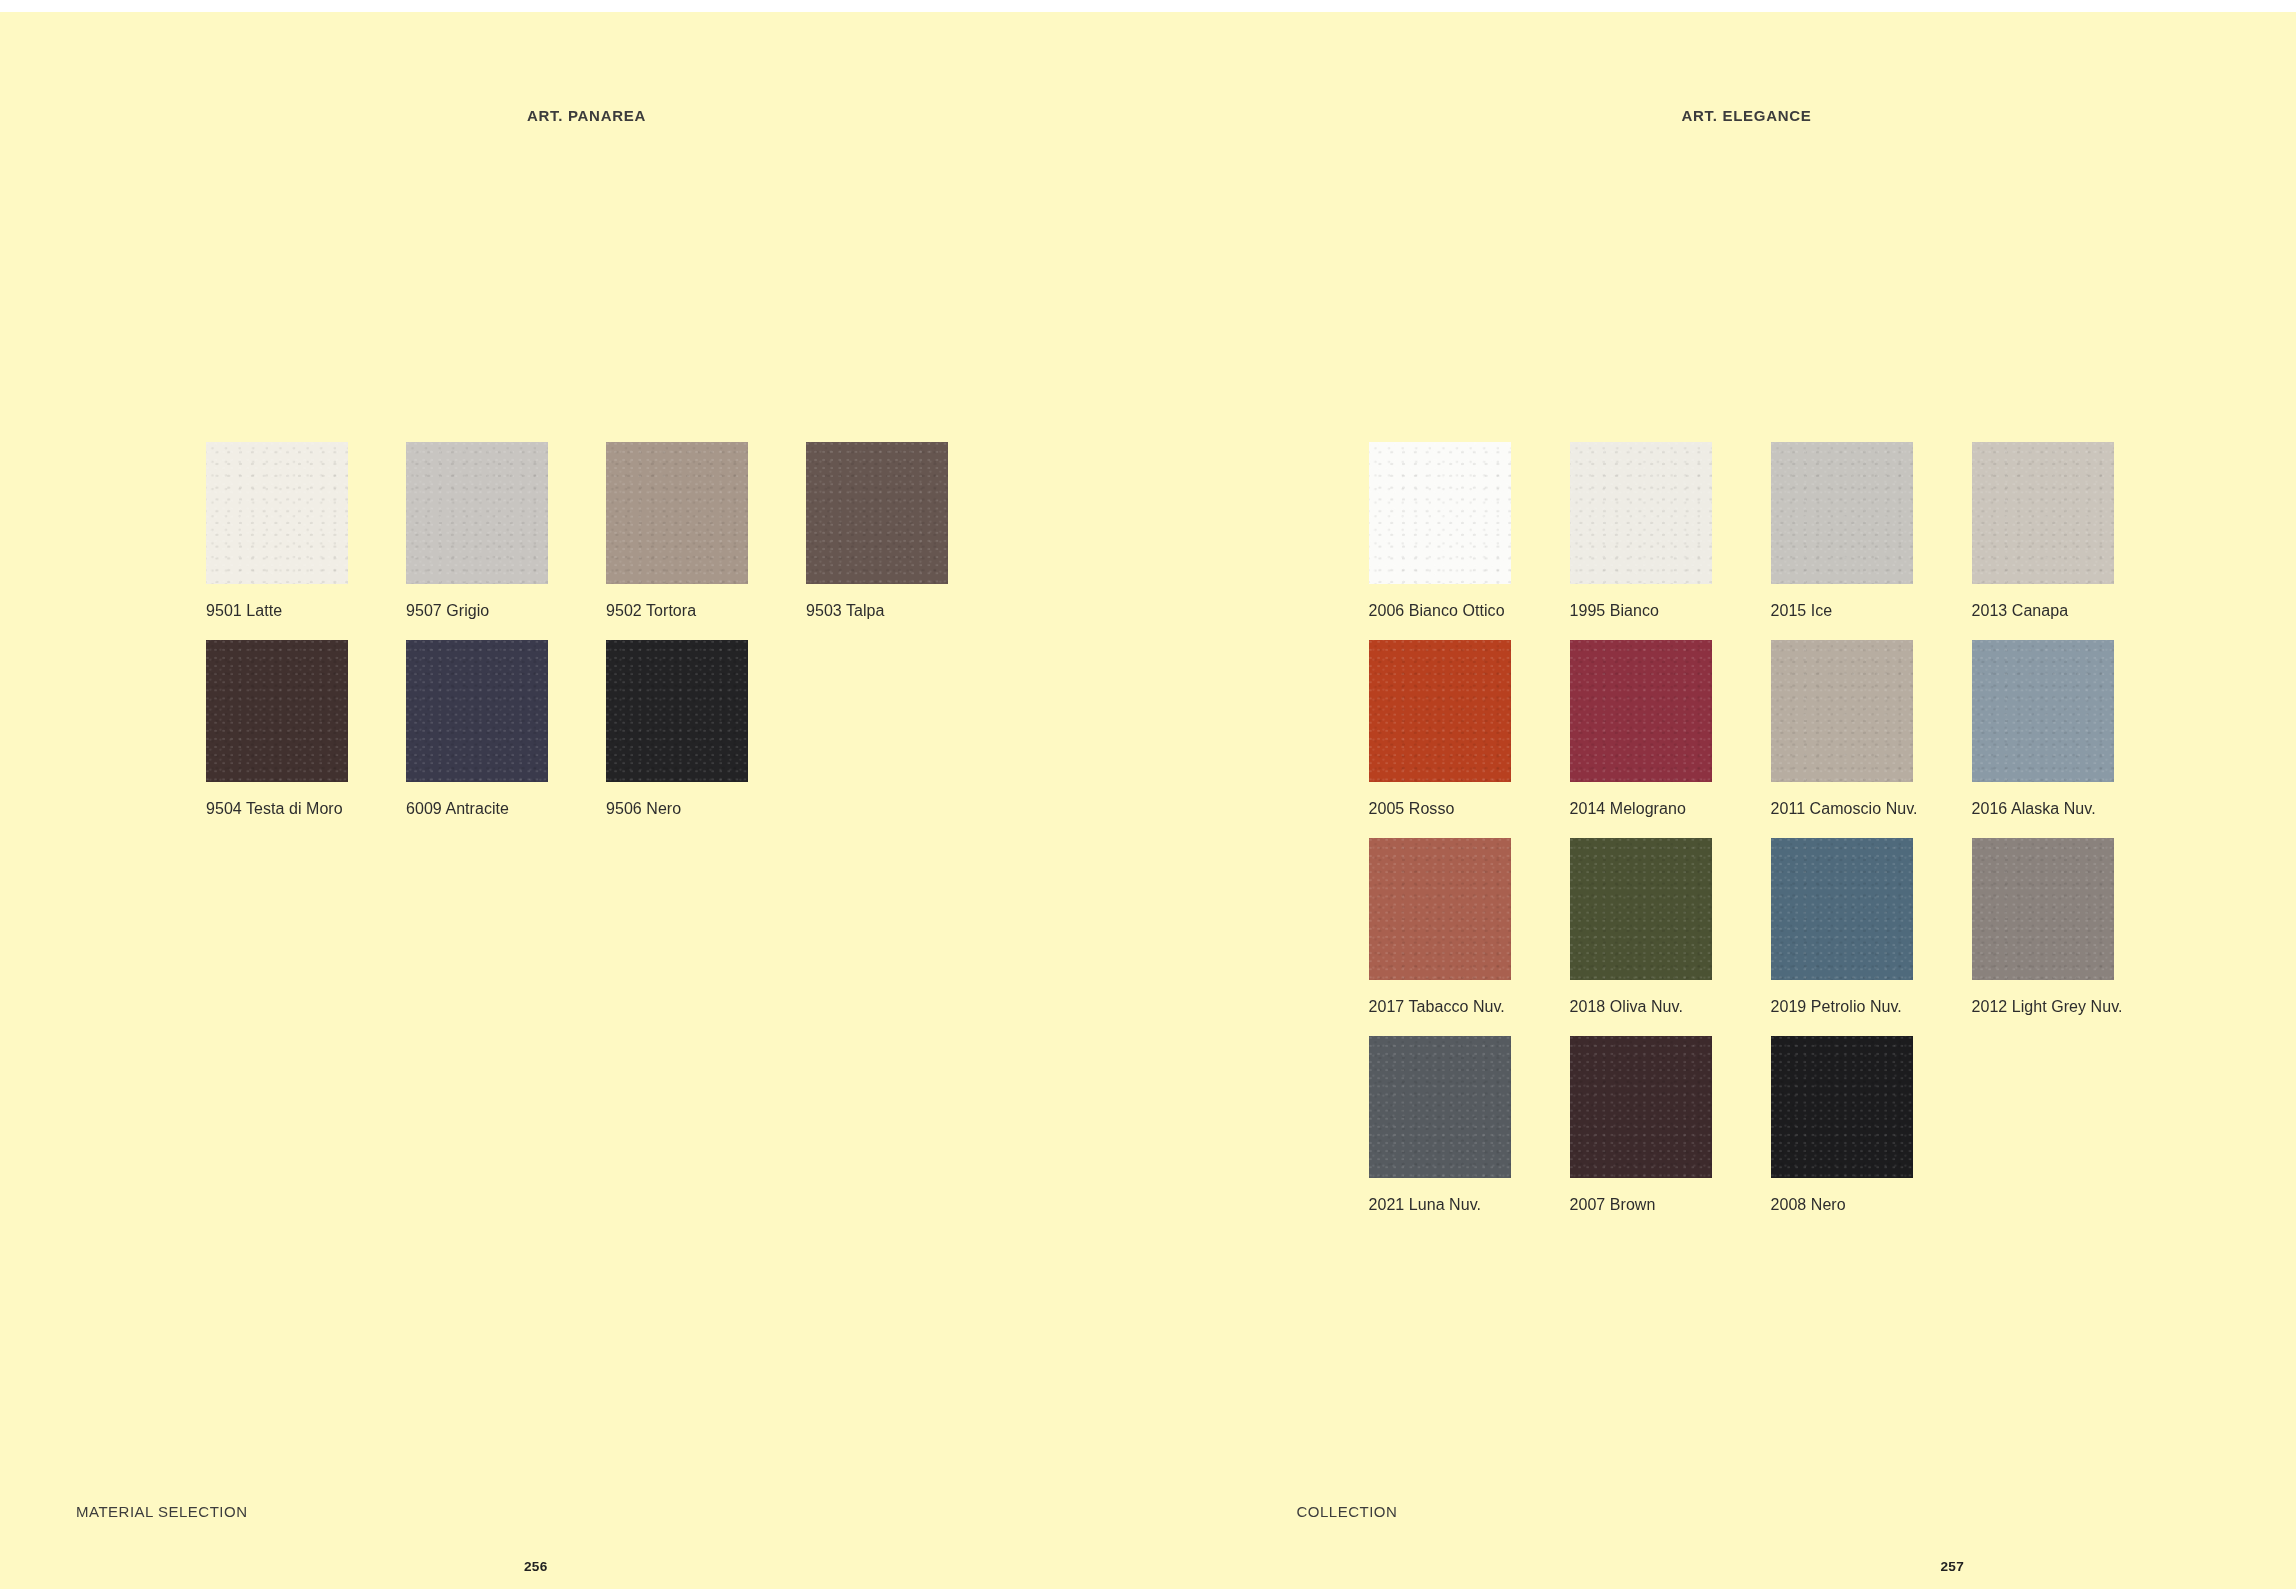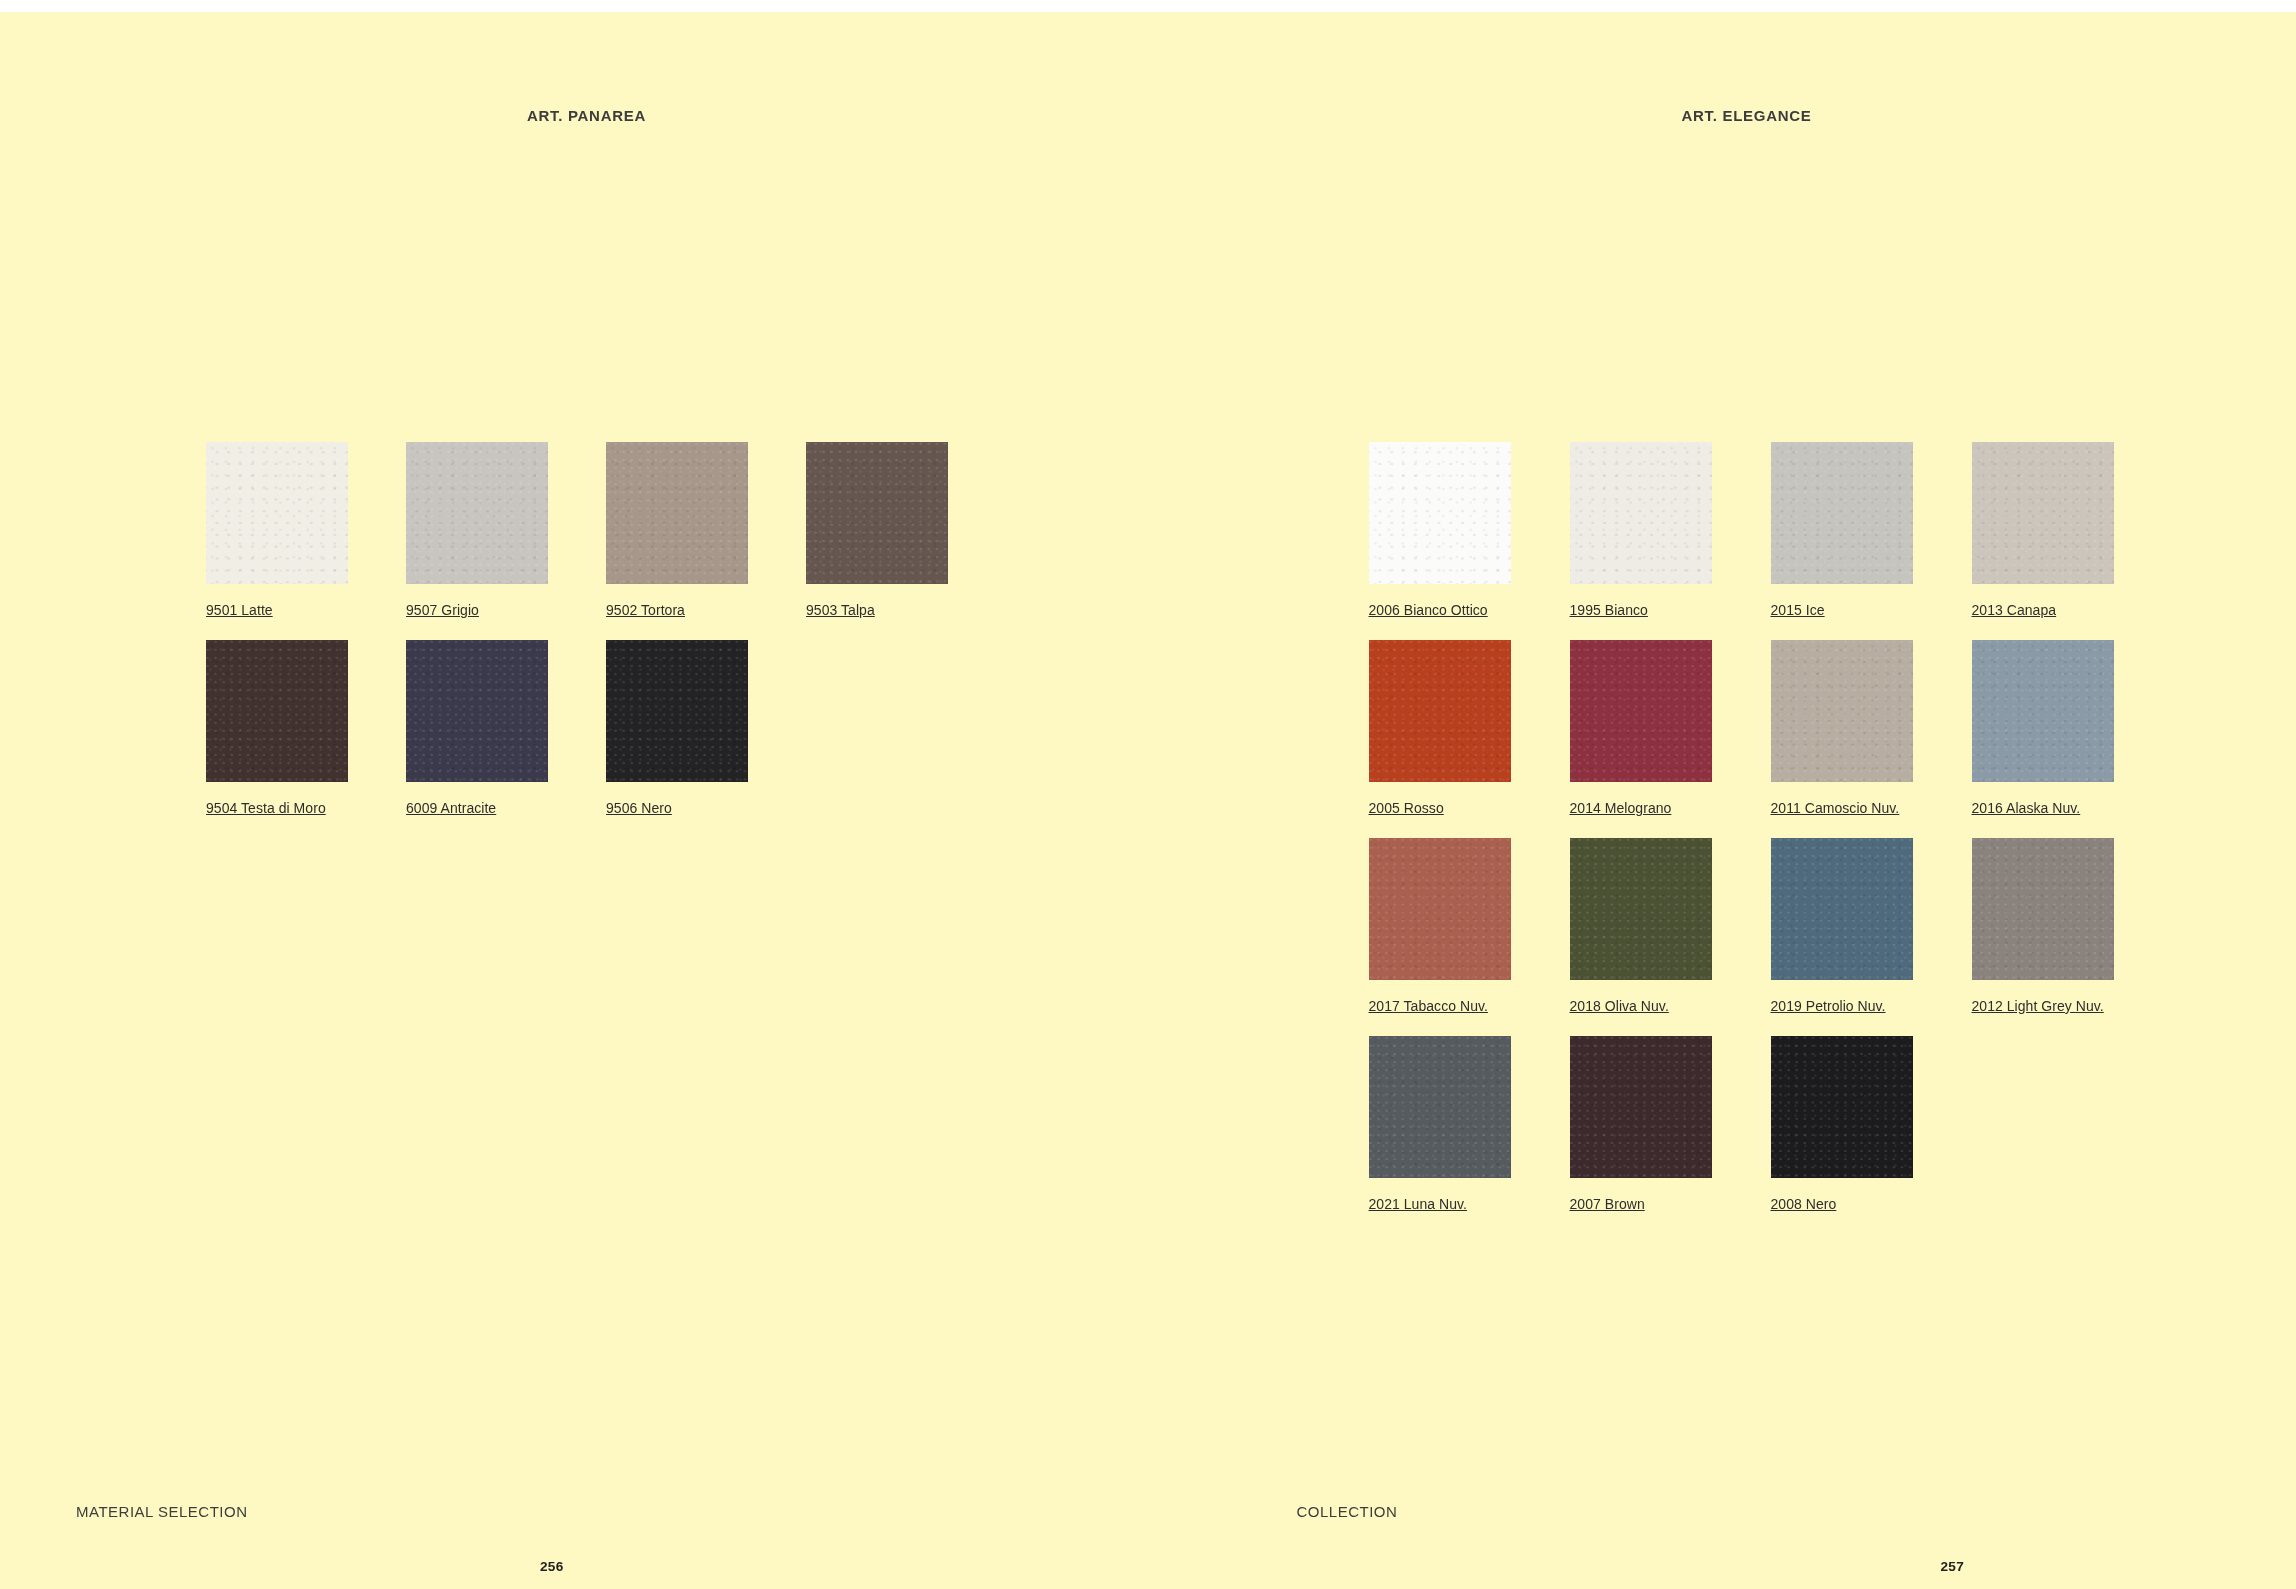--- a/index.html
+++ b/index.html
@@ -88,26 +88,25 @@
       radial-gradient(circle at 83% 77%, rgba(255,255,255,0.10) 0 0.9px, rgba(0,0,0,0) 1.4px),
       radial-gradient(circle at 35% 86%, rgba(0,0,0,0.07) 0 1.2px, rgba(0,0,0,0) 1.6px);
     background-size: 8.1px 8.1px, 11.8px 11.8px, 10px 10px, 13.6px 13.6px;
     background-position: 0 0, 3.6px 5.4px, 6.3px 1.8px, 1.8px 8.1px;
     opacity: 0.85;
     pointer-events: none;
   }
 
   .swatch-label {
     margin-top: 19px;
-    font-size: 14px;
+    font-size: 16px;
     letter-spacing: 0.05px;
     color: #2d2d2d;
     white-space: nowrap;
     line-height: 1;
-    text-decoration: underline;
   }
 
   
   .footer-label {
     position: absolute;
     bottom: 81px;
     font-size: 15px;
     letter-spacing: 0.5px;
     color: #3c3c3c;
     white-space: nowrap;
@@ -116,21 +115,21 @@
   .page-right .footer-label { left: 148px; }
 
   .folio {
     position: absolute;
     bottom: 27px;
     font-size: 13.6px;
     font-weight: 700;
     color: #222;
     letter-spacing: 0.3px;
   }
-  .page-left  .folio { left: 540px; }
+  .page-left  .folio { left: 524px; }
   .page-right .folio { left: 1764px; }
   .page-right .folio { left: auto; right: 333px; }
 </style>
 </head>
 <body>
 
 <div class="spread">
 
   <div class="page page-left">
     <div class="running-head">ART. PANAREA</div>

